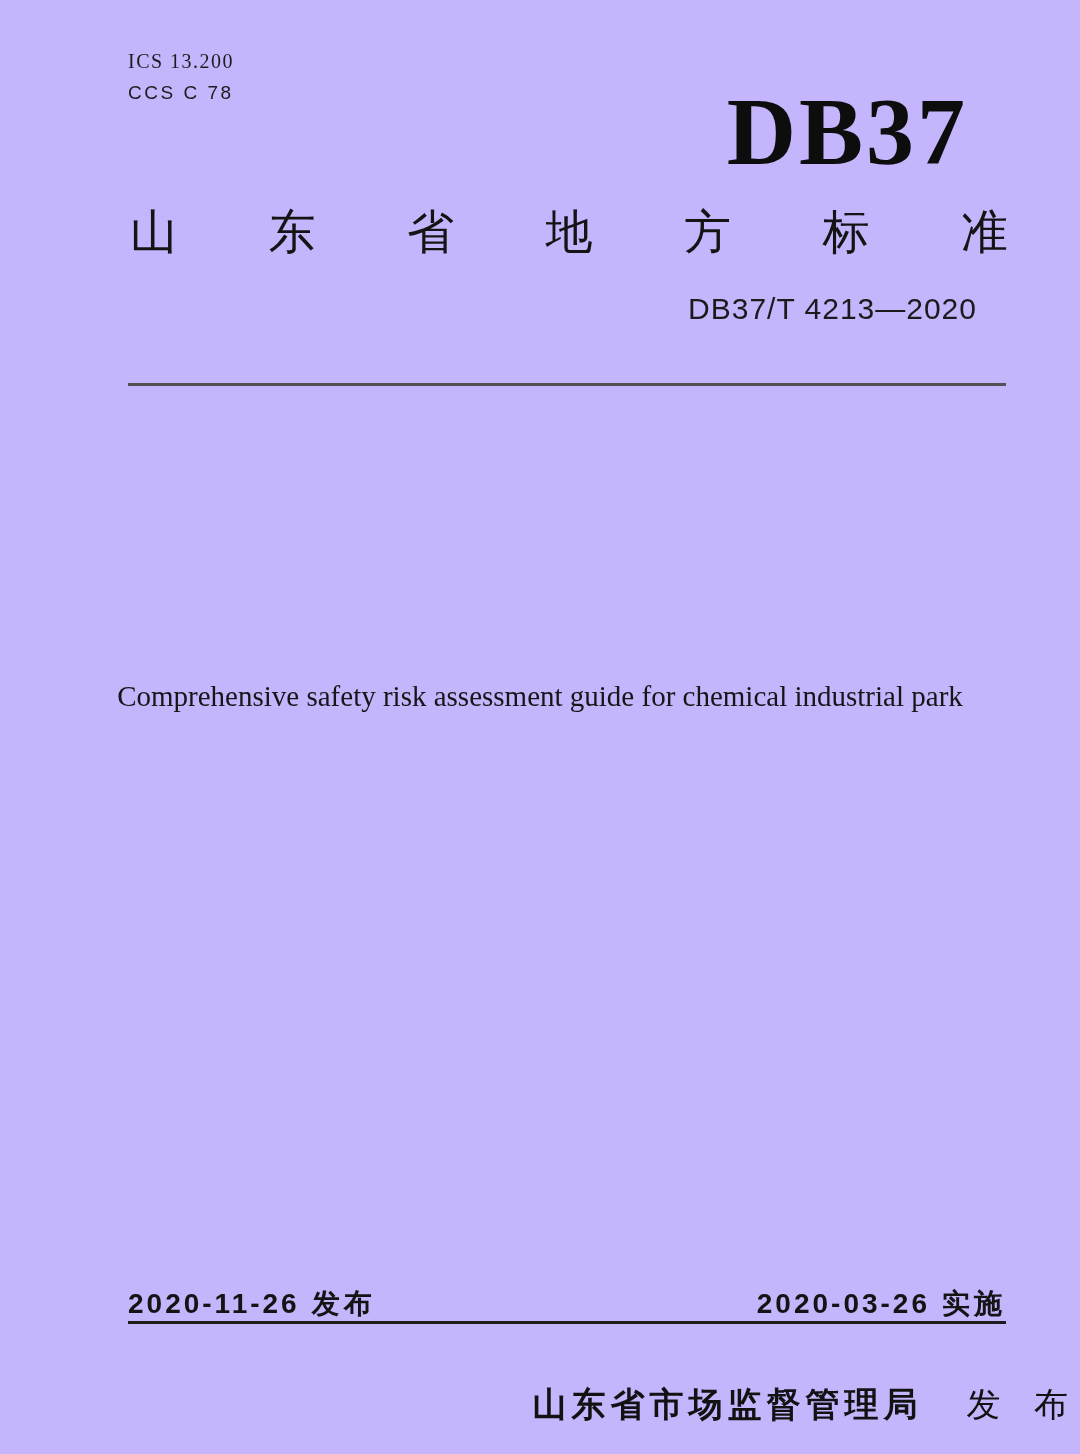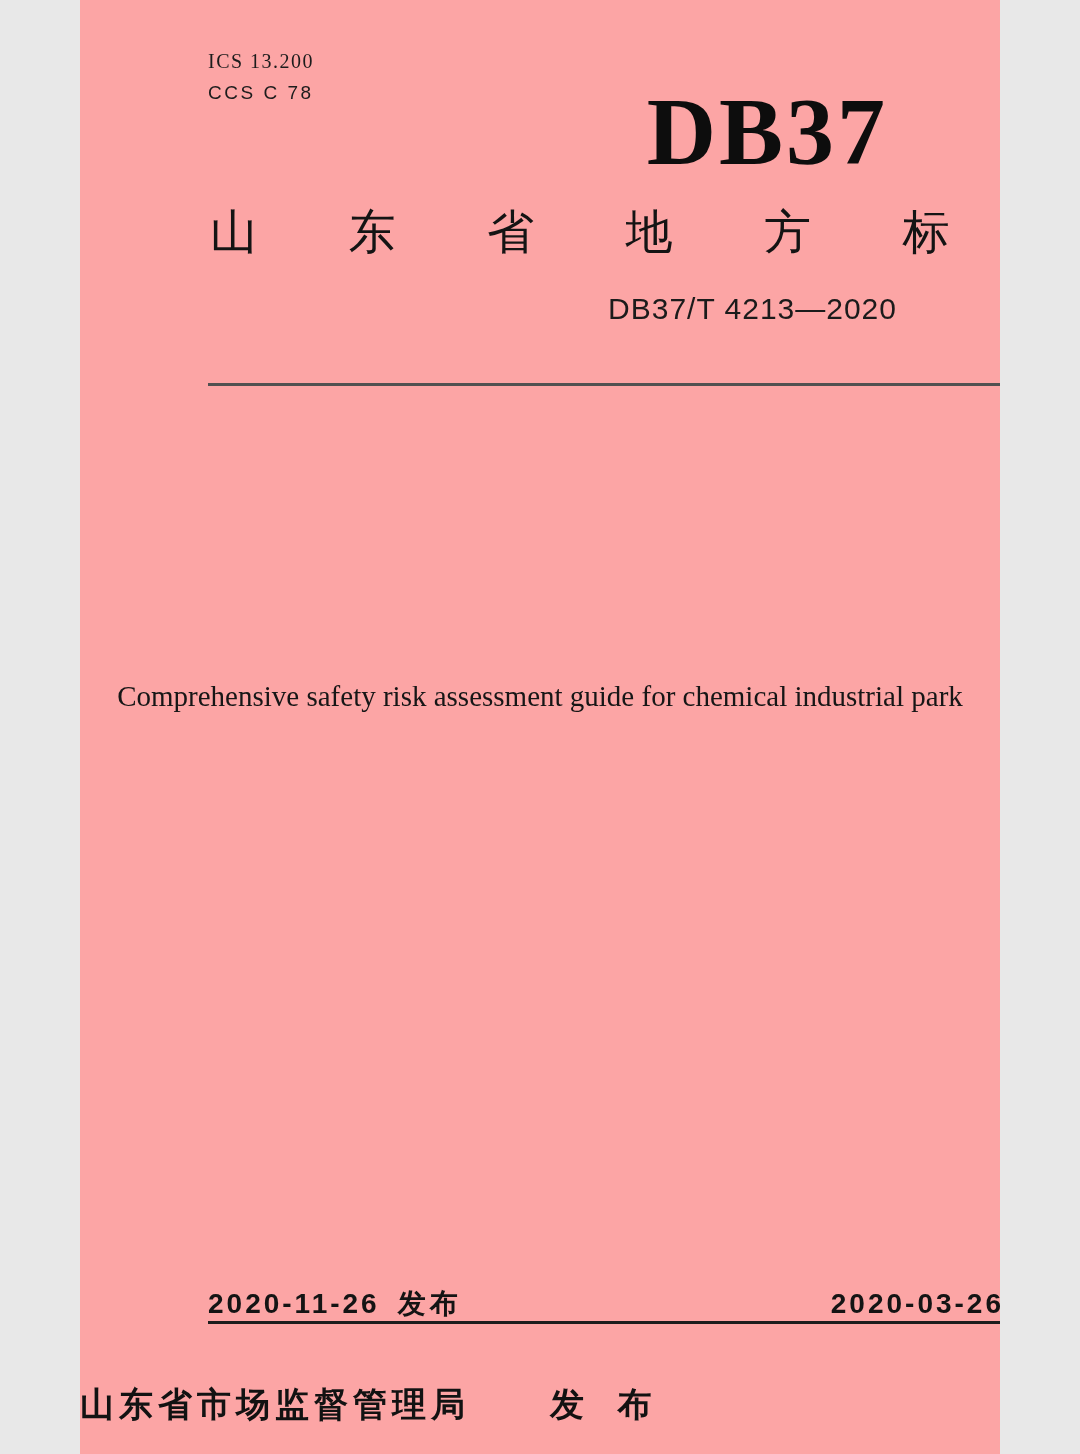--- a/index.html
+++ b/index.html
@@ -1,22 +1,22 @@
 <!DOCTYPE html>
 <html><head>
 <meta charset="utf-8">
 <style>
   * { margin: 0; padding: 0; box-sizing: border-box; }
   html, body { background: #e8e8e8; }
   .page {
     position: relative;
-    width: 920px;
+    width: 1080px;
     height: 1454px;
     margin: 0 auto;
-    background: #fca5a5;
+    background: #c4b5fd;
     overflow: hidden;
     color: #1a1a1a;
     font-family: "Liberation Sans", sans-serif;
   }
 
   
   .ics-block { position: absolute; left: 128px; top: 50px; }
   .ics-code {
     font-family: "Liberation Serif", serif;
     font-size: 20px; letter-spacing: 1.5px; color: #1c1c1c;
@@ -68,40 +68,40 @@
     font-family: "Liberation Serif", serif;
     font-size: 29px; font-weight: 400; color: #161616;
   }
 
   
   .dates-row {
     position: absolute; left: 128px; top: 1285px; width: 878px;
     display: flex; justify-content: space-between; align-items: baseline;
     font-size: 28px; font-weight: 600; letter-spacing: 3px; color: #141414;
   }
-  .date-suffix { margin-left: 18px; letter-spacing: 4px; }
+  .date-suffix { margin-left: 12px; letter-spacing: 4px; }
 
   
   .bottom-rule {
     position: absolute; left: 128px; top: 1321px; width: 878px; height: 3px;
     background: #1d1d1d;
   }
 
   
   .publisher-row {
     position: absolute; left: 0; top: 1382px; width: 100%;
-    display: flex; justify-content: flex-start; align-items: baseline;
+    display: flex; justify-content: flex-end; align-items: baseline;
     color: #121212;
   }
   .publisher-name {
     font-size: 34px; font-weight: 700; letter-spacing: 5px;
   }
   .release-label {
-    margin-left: 80px;
-    font-size: 34px; font-weight: 700; letter-spacing: 12px;
+    margin-left: 44px;
+    font-size: 34px; font-weight: 400; letter-spacing: 12px;
   }
 </style>
 </head>
 <body>
 
 <div class="page">
 
   <div class="ics-block">
     <div class="ics-code">ICS 13.200</div>
     <div class="ccs-code">CCS C 78</div>

